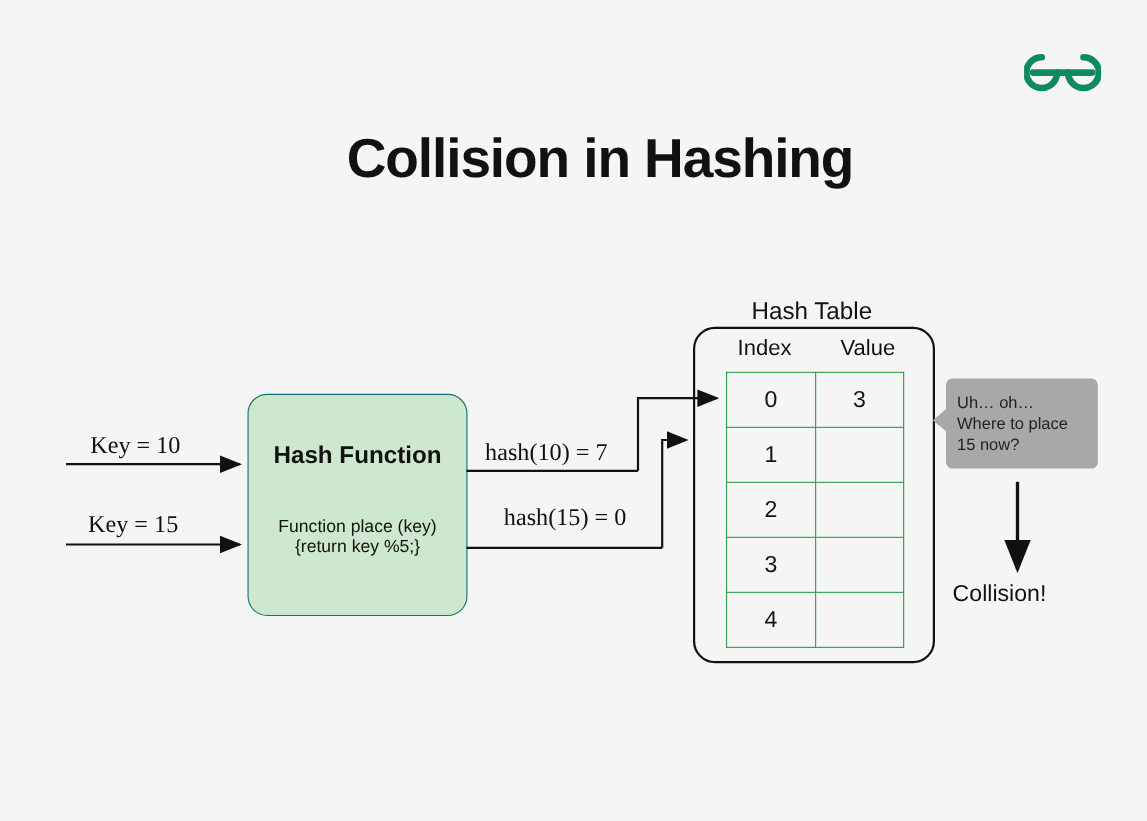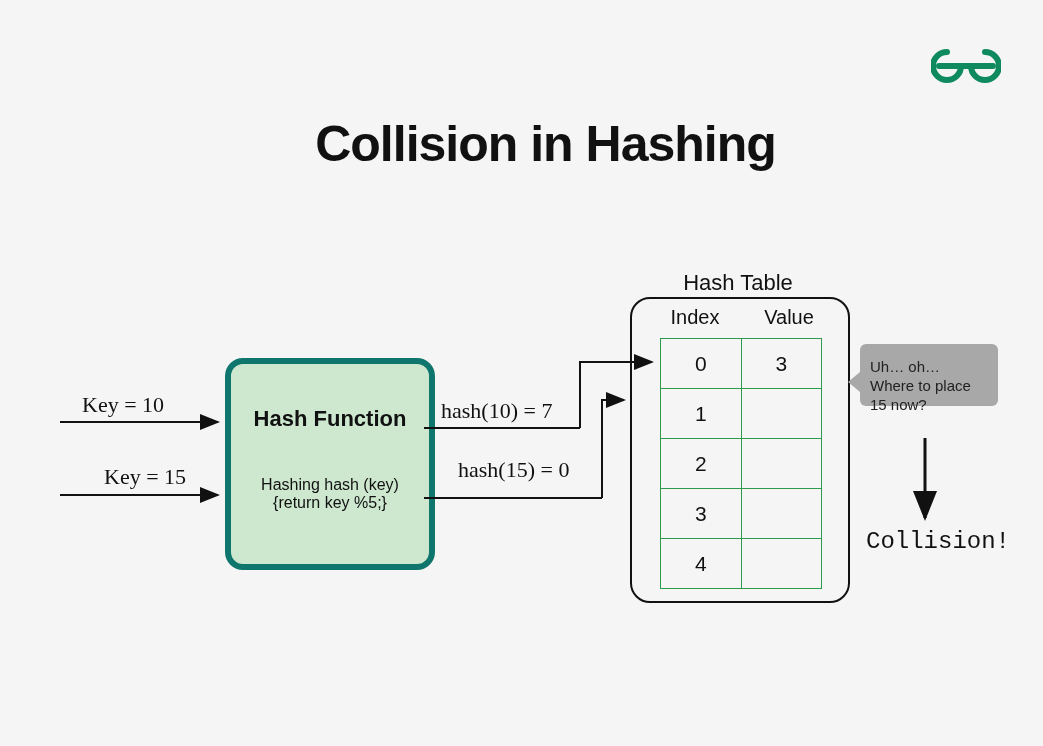--- a/index.html
+++ b/index.html
@@ -35,21 +35,21 @@
     font-weight: 500;
     font-family: Liberation Serif, serif;
   }
   .hashfn-box {
     position: absolute;
     left: 225px;
     top: 358px;
     width: 198px;
     height: 200px;
     background: #cde8cf;
-    border: 6px solid #0f766e;
+    border: 1px solid #0f766e;
     border-radius: 18px;
     text-align: center;
   }
   .hashfn-title {
     position: absolute;
     top: 42px;
     left: 0; right: 0;
     font-size: 22px;
     font-weight: 600;
   }
@@ -109,21 +109,21 @@
     text-align: center;
     font-size: 21px;
     font-weight: 500;
     background: #f5f5f5;
   }
   .speech {
     position: absolute;
     left: 860px;
     top: 344px;
     width: 138px;
-    height: 62px;
+    height: 82px;
     background: #a8a8a8;
     border-radius: 6px;
     padding: 14px 10px 10px 10px;
     box-sizing: border-box;
     font-size: 15px;
     line-height: 1.25;
     color: #222;
   }
   .speech::after {
     content: "";
@@ -132,23 +132,22 @@
     top: 28px;
     width: 0; height: 0;
     border-top: 10px solid transparent;
     border-bottom: 10px solid transparent;
     border-right: 12px solid #a8a8a8;
   }
   .collision-label {
     position: absolute;
     top: 528px;
     left: 866px;
-    font-size: 24px;
-    font-weight: 500;
-    font-family: Liberation Mono, monospace;
+    font-size: 21px;
+    font-weight: 500;
   }
   svg.arrows {
     position: absolute;
     left: 0; top: 0;
     width: 1043px;
     height: 746px;
     pointer-events: none;
   }
 </style>
 </head>
@@ -160,25 +159,25 @@
       <path d="M30 18 A14 14 0 1 1 16 4"></path>
       <path d="M40 18 A14 14 0 1 0 54 4"></path>
       <line x1="8" y1="18" x2="62" y2="18"></line>
     </g>
   </svg>
 </div>
 
 <div class="title">Collision in Hashing</div>
 
 <div class="label" style="left:82px; top:392px;">Key = 10</div>
-<div class="label" style="left:80px; top:464px;margin-left:24px;">Key = 15</div>
+<div class="label" style="left:80px; top:464px;">Key = 15</div>
 
 <div class="hashfn-box">
   <div class="hashfn-title">Hash Function</div>
-  <div class="hashfn-code1">Hashing hash (key)</div>
+  <div class="hashfn-code1">Function place (key)</div>
   <div class="hashfn-code2">{return key %5;}</div>
 </div>
 
 <div class="label" style="left:441px; top:398px;">hash(10) = 7</div>
 <div class="label" style="left:442px; top:457px;margin-left:16px;">hash(15) = 0</div>
 
 <div class="ht-title">Hash Table</div>
 
 <div class="ht-box"></div>
 

